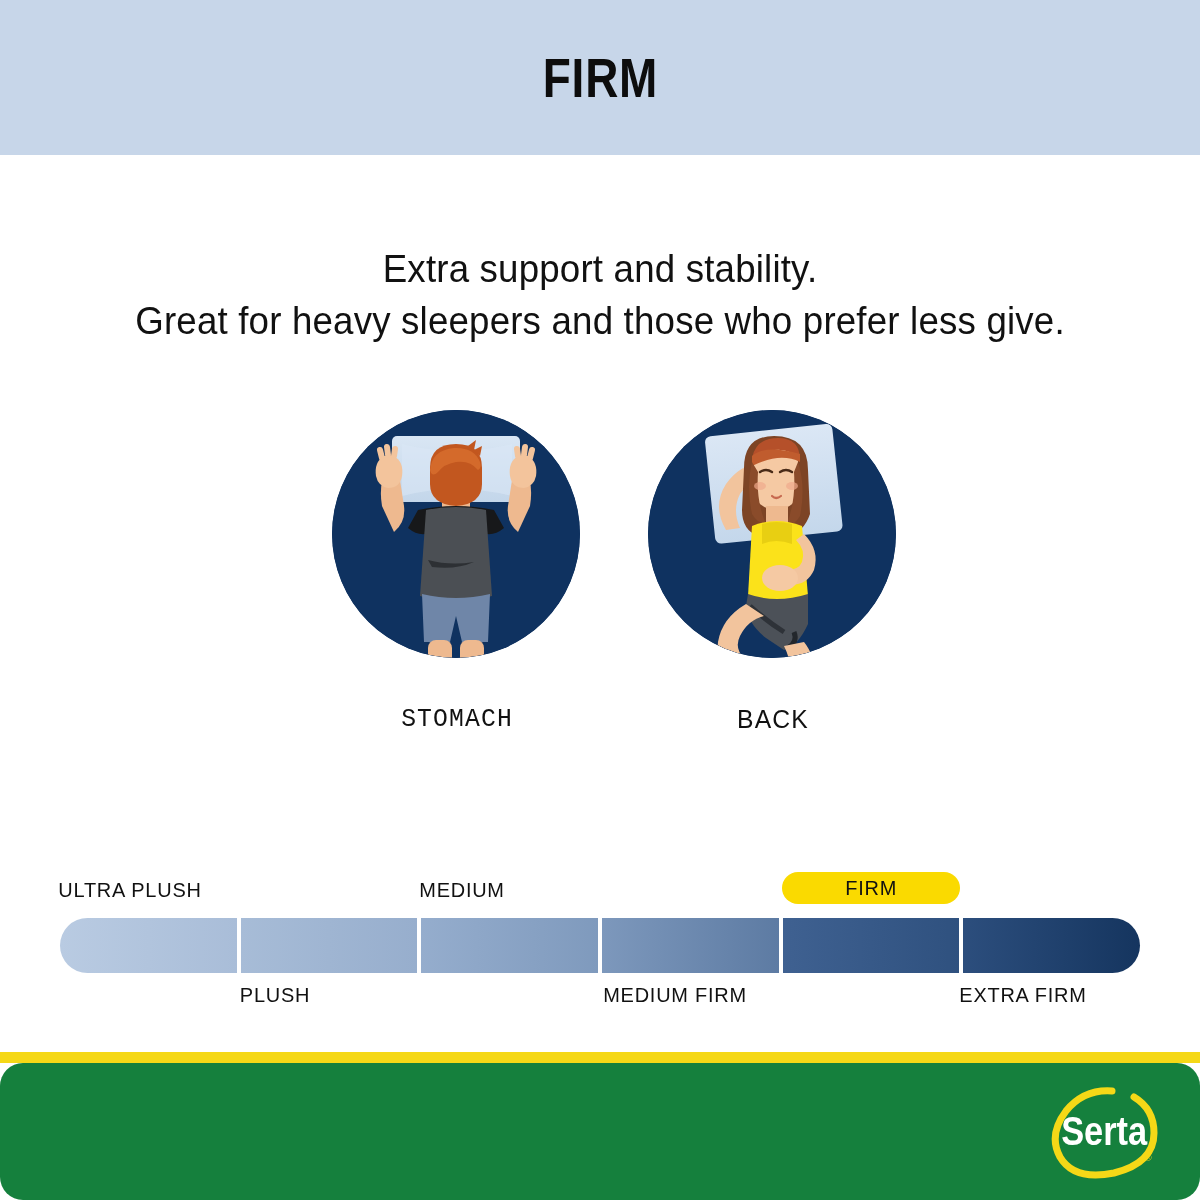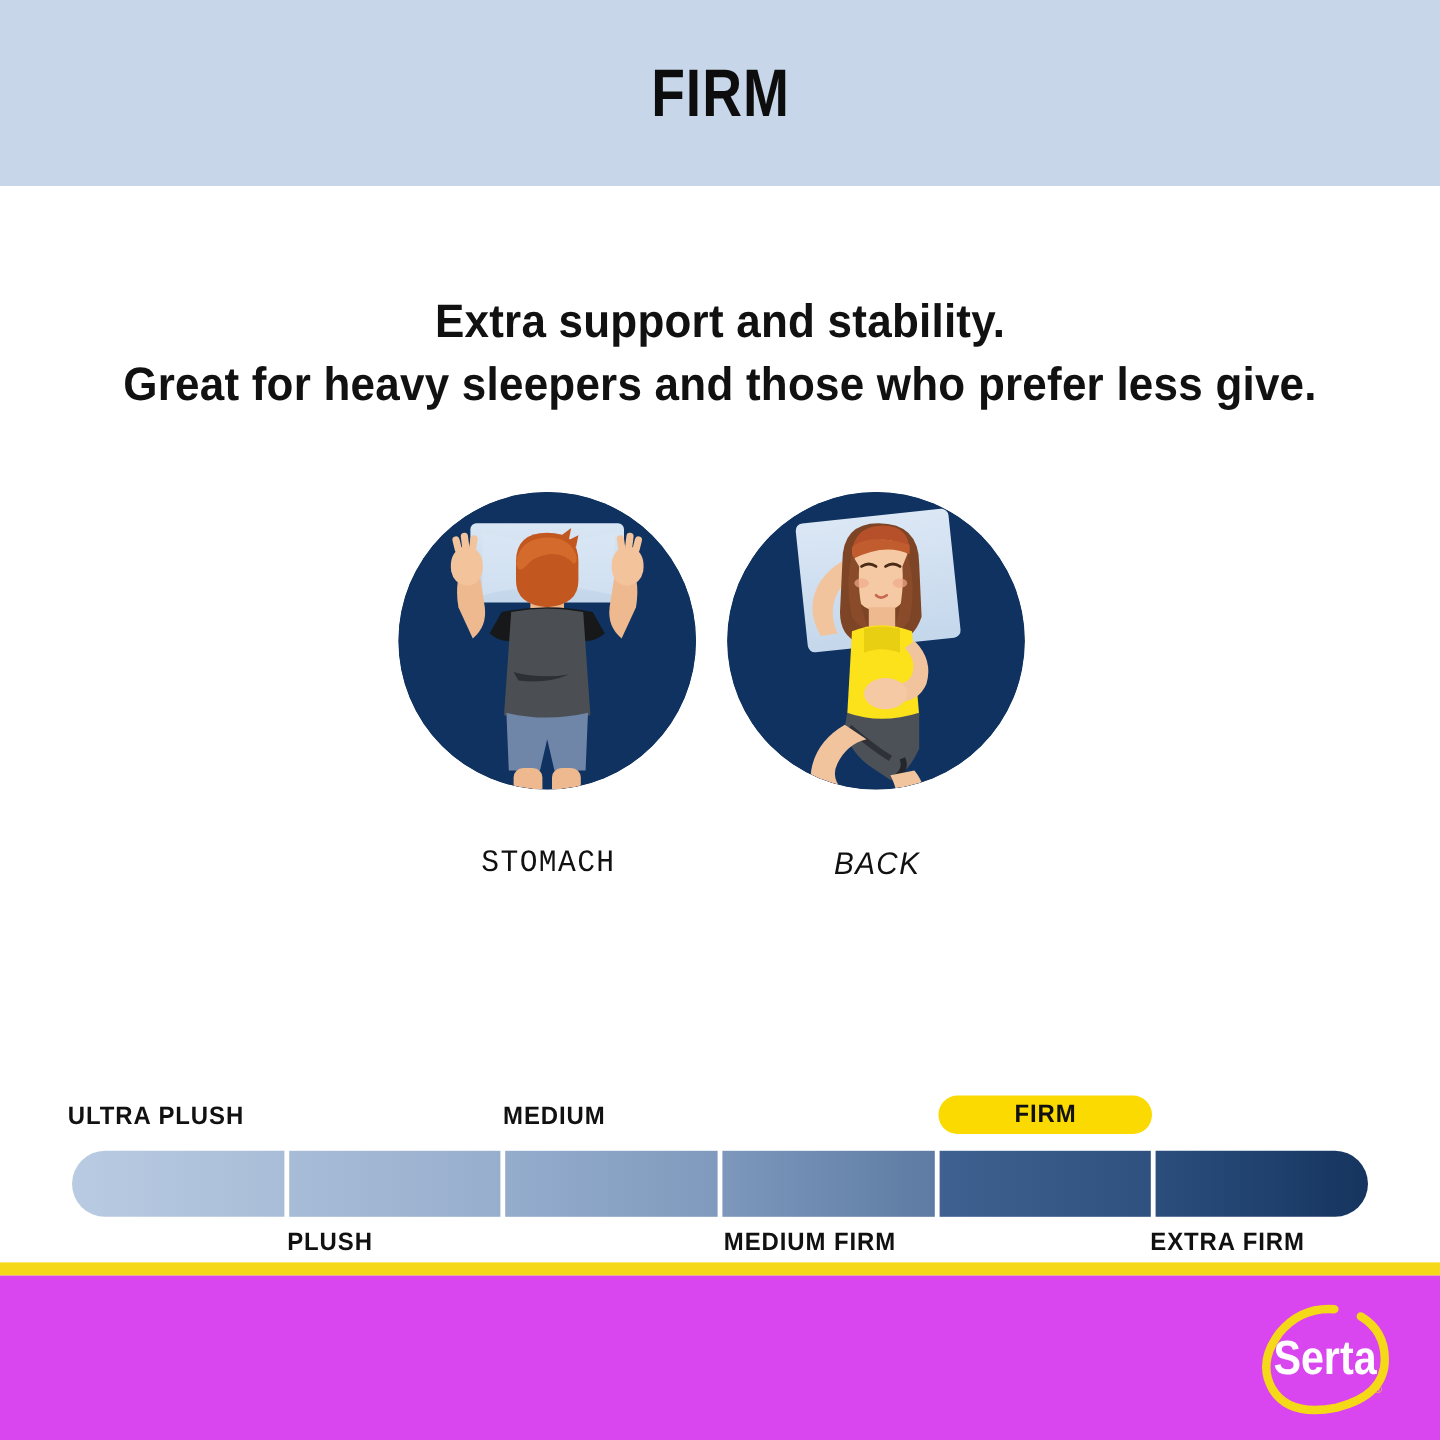--- a/index.html
+++ b/index.html
@@ -38,39 +38,39 @@
 
   
   .subtitle {
     position: absolute;
     left: 0; top: 243px;
     width: 1200px;
     text-align: center;
     color: #111111;
     font-size: 39px;
     line-height: 52px;
-    font-weight: 700;
+    font-weight: 400;
     letter-spacing: 0.2px;
   }
   .subtitle div { transform: scaleX(0.94); }
 
   
   .positions {
     position: absolute;
     left: 0; top: 410px;
     width: 1200px;
     height: 340px;
   }
   .pos {
     position: absolute;
     top: 0;
     width: 250px;
   }
   .pos-stomach { left: 332px; font-family: Liberation Mono, monospace; }
-  .pos-back    { left: 606px; font-style: italic; }
+  .pos-back    { left: 648px; }
 
   .circle {
     position: relative;
     width: 248px;
     height: 248px;
     border-radius: 50%;
     background: #0f3260;
     overflow: hidden;
   }
   .pos-label {
@@ -78,24 +78,23 @@
     text-align: center;
     font-size: 26px;
     letter-spacing: 1.2px;
     color: #111;
     transform: scaleX(0.95);
   }
 
   
   .scale {
     position: absolute;
-    left: 60px; top: 911px;
+    left: 60px; top: 870px;
     width: 1080px;
     height: 150px;
-    font-weight: bold;
   }
   .scale-bar {
     position: absolute;
     left: 0; top: 48px;
     width: 1080px;
     height: 55px;
     display: flex;
     gap: 4px;
   }
   .seg {
@@ -294,21 +293,21 @@
 
   <div class="scale-label top" style="left:70px;">ULTRA PLUSH</div>
   <div class="scale-label bottom" style="left:215px;">PLUSH</div>
   <div class="scale-label top" style="left:402px;">MEDIUM</div>
   <div class="scale-label bottom" style="left:615px;">MEDIUM FIRM</div>
   <div class="firm-pill" style="left: 811px; background: rgb(250, 218, 0);"><span>FIRM</span></div>
   <div class="scale-label bottom" style="left:963px;">EXTRA FIRM</div>
 </div>
 
 <div class="footer-stripe" style="background: rgb(245, 216, 23);"></div>
-<div class="footer" style="background: #d946ef;">
+<div class="footer" style="background: #15803d; border-radius: 23px;">
   <div class="serta-logo">
     <svg viewBox="0 0 112 100" width="112" height="100">
       <path d="M84 14 Q104 26 104 50 Q104 80 64 90 Q24 98 10 74 Q-2 52 16 28 Q34 6 62 8" fill="none" stroke="#f5d817" stroke-width="7" stroke-linecap="round"></path>
       <text x="54" y="62" font-family="'Liberation Sans Narrow','Liberation Sans',sans-serif" font-size="40" font-weight="700" fill="#ffffff" text-anchor="middle" transform="scale(0.86 1) translate(9 0)">Serta</text>
       <text x="95" y="78" font-size="9" fill="#f5d817">®</text>
     </svg>
   </div>
 </div>
 
 </body></html>

